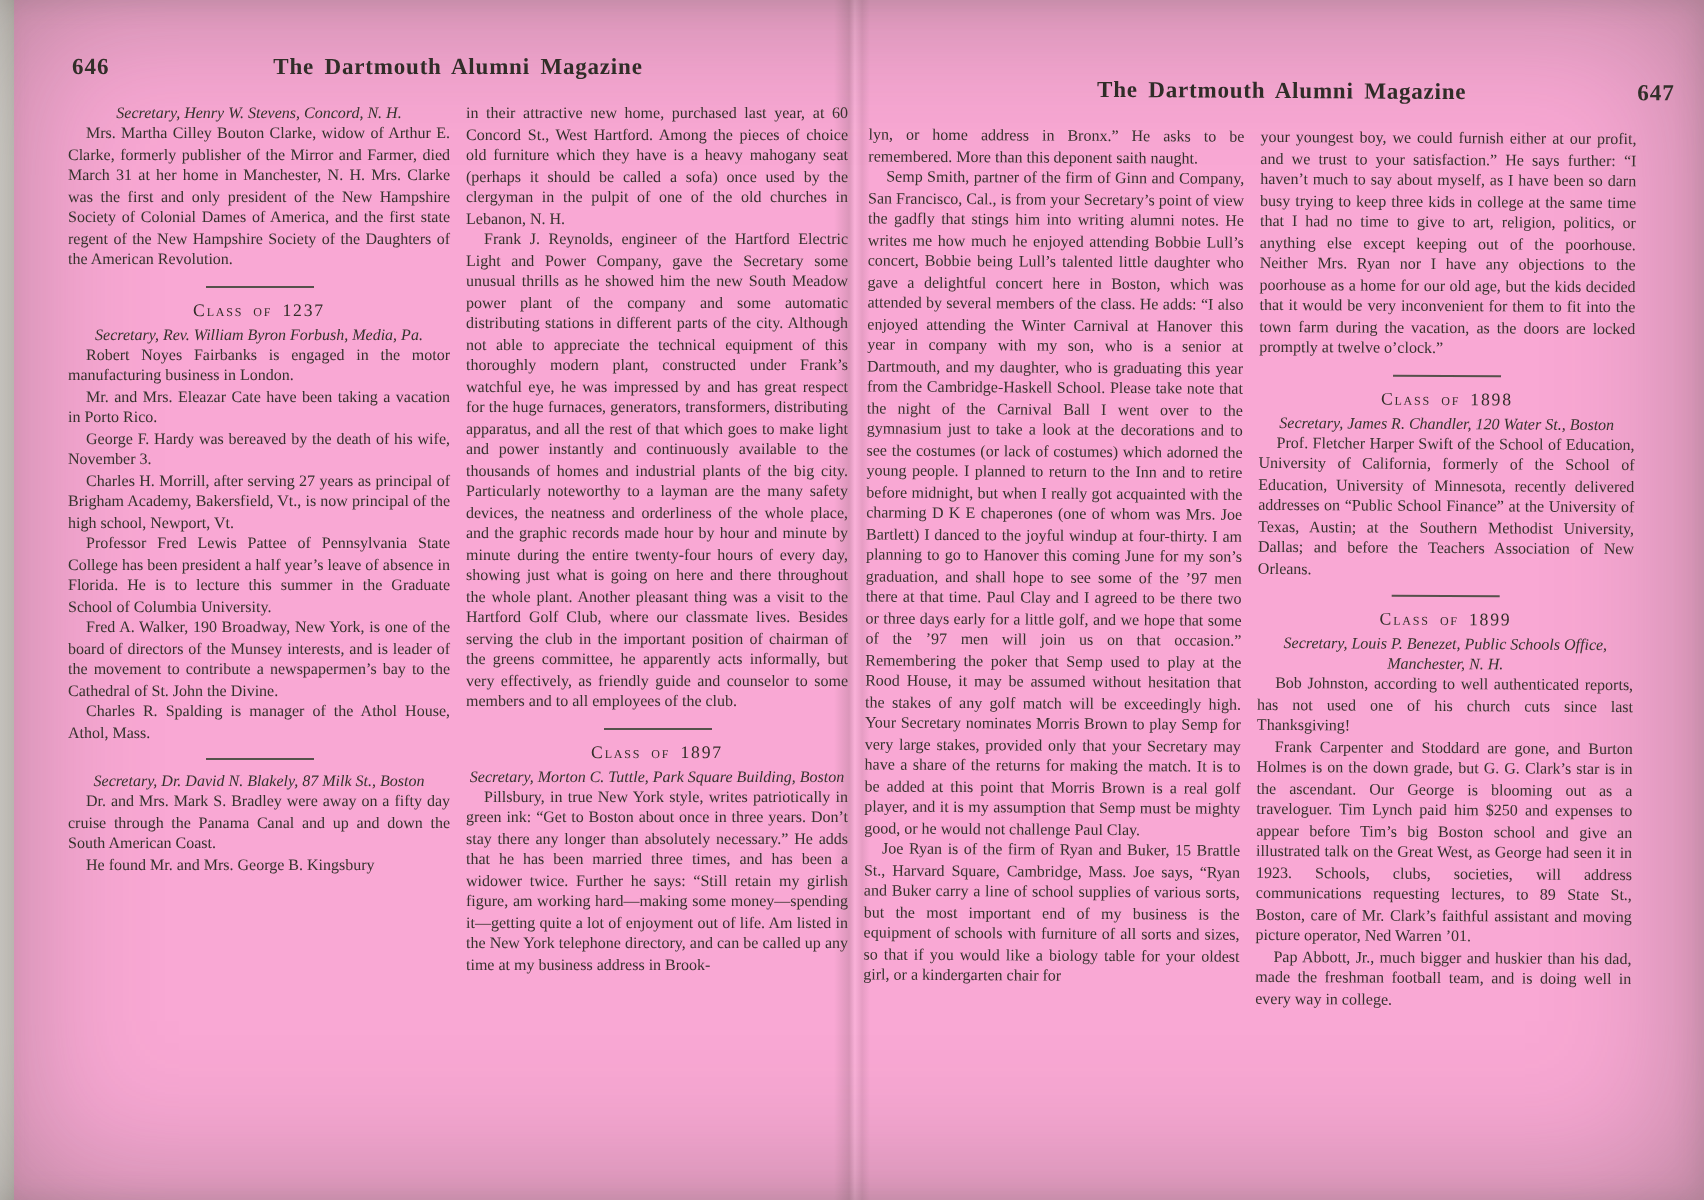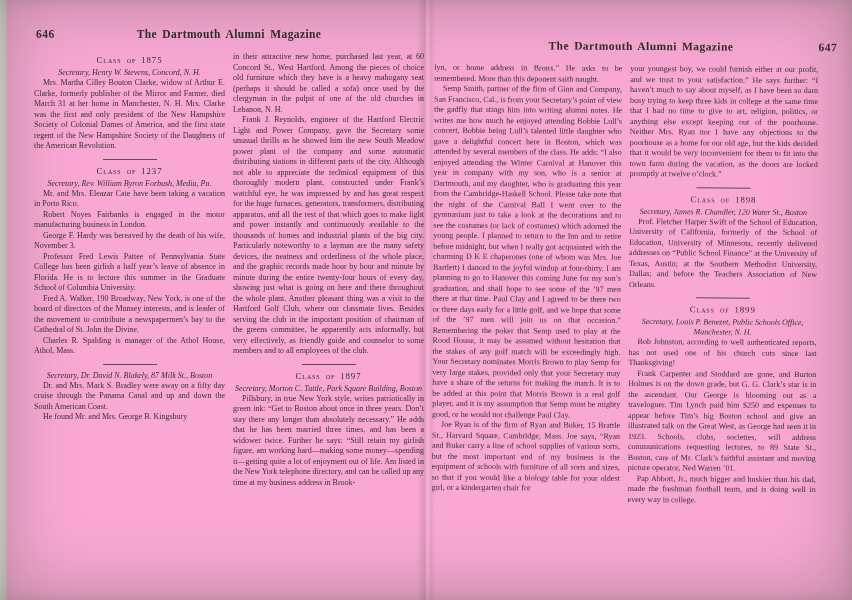--- a/index.html
+++ b/index.html
@@ -62,30 +62,30 @@
   <div class="left-edge"></div>
 
   <div class="page page-left">
     <div class="content">
       <div class="header-row">
         <span class="page-num num-left">646</span>
         <div class="mag-title">The Dartmouth Alumni Magazine</div>
       </div>
       <div class="cols">
         <div class="col">
-            <div class="class_heading">Class of 1875</div>
             <div class="secretary">Secretary, Henry W. Stevens, Concord, N. H.</div>
             <div class="paragraph">Mrs. Martha Cilley Bouton Clarke, widow of Arthur E. Clarke, formerly publisher of the Mirror and Farmer, died March 31 at her home in Manchester, N. H.  Mrs. Clarke was the first and only president of the New Hampshire Society of Colonial Dames of America, and the first state regent of the New Hampshire Society of the Daughters of the American Revolution.</div>
             <div class="divider"></div>
             <div class="class_heading">Class of 1237</div>
             <div class="secretary">Secretary, Rev. William Byron Forbush, Media, Pa.</div>
+            <div class="paragraph">Robert Noyes Fairbanks is engaged in the motor manufacturing business in London.</div>
             <div class="paragraph">Mr. and Mrs. Eleazar Cate have been taking a vacation in Porto Rico.</div>
-            <div class="paragraph">Robert Noyes Fairbanks is engaged in the motor manufacturing business in London.</div>
             <div class="paragraph">George F. Hardy was bereaved by the death of his wife, November 3.</div>
-            <div class="paragraph">Professor Fred Lewis Pattee of Pennsylvania State College has been girlish a half year’s leave of absence in Florida. He is to lecture this summer in the Graduate School of Columbia University.</div>
+            <div class="paragraph">Charles H. Morrill, after serving 27 years as principal of Brigham Academy, Bakersfield, Vt., is now principal of the high school, Newport, Vt.</div>
+            <div class="paragraph">Professor Fred Lewis Pattee of Pennsylvania State College has been president a half year’s leave of absence in Florida. He is to lecture this summer in the Graduate School of Columbia University.</div>
             <div class="paragraph">Fred A. Walker, 190 Broadway, New York, is one of the board of directors of the Munsey interests, and is leader of the movement to contribute a newspapermen’s bay to the Cathedral of St. John the Divine.</div>
             <div class="paragraph">Charles R. Spalding is manager of the Athol House, Athol, Mass.</div>
             <div class="divider"></div>
             <div class="secretary">Secretary, Dr. David N. Blakely, 87 Milk St., Boston</div>
             <div class="paragraph">Dr. and Mrs. Mark S. Bradley were away on a fifty day cruise through the Panama Canal and up and down the South American Coast.</div>
             <div class="paragraph">He found Mr. and Mrs. George B. Kingsbury</div>
           </div>
         <div class="col">
             <div class="paragraph_continuation">in their attractive new home, purchased last year, at 60 Concord St., West Hartford. Among the pieces of choice old furniture which they have is a heavy mahogany seat (perhaps it should be called a sofa) once used by the clergyman in the pulpit of one of the old churches in Lebanon, N. H.</div>
             <div class="paragraph">Frank J. Reynolds, engineer of the Hartford Electric Light and Power Company, gave the Secretary some unusual thrills as he showed him the new South Meadow power plant of the company and some automatic distributing stations in different parts of the city.  Although not able to appreciate the technical equipment of this thoroughly modern plant, constructed under Frank’s watchful eye, he was impressed by and has great respect for the huge furnaces, generators, transformers, distributing apparatus, and all the rest of that which goes to make light and power instantly and continuously available to the thousands of homes and industrial plants of the big city.  Particularly noteworthy to a layman are the many safety devices, the neatness and orderliness of the whole place, and the graphic records made hour by hour and minute by minute during the entire twenty-four hours of every day, showing just what is going on here and there throughout the whole plant.  Another pleasant thing was a visit to the Hartford Golf Club, where our classmate lives.  Besides serving the club in the important position of chairman of the greens committee, he apparently acts informally, but very effectively, as friendly guide and counselor to some members and to all employees of the club.</div>

